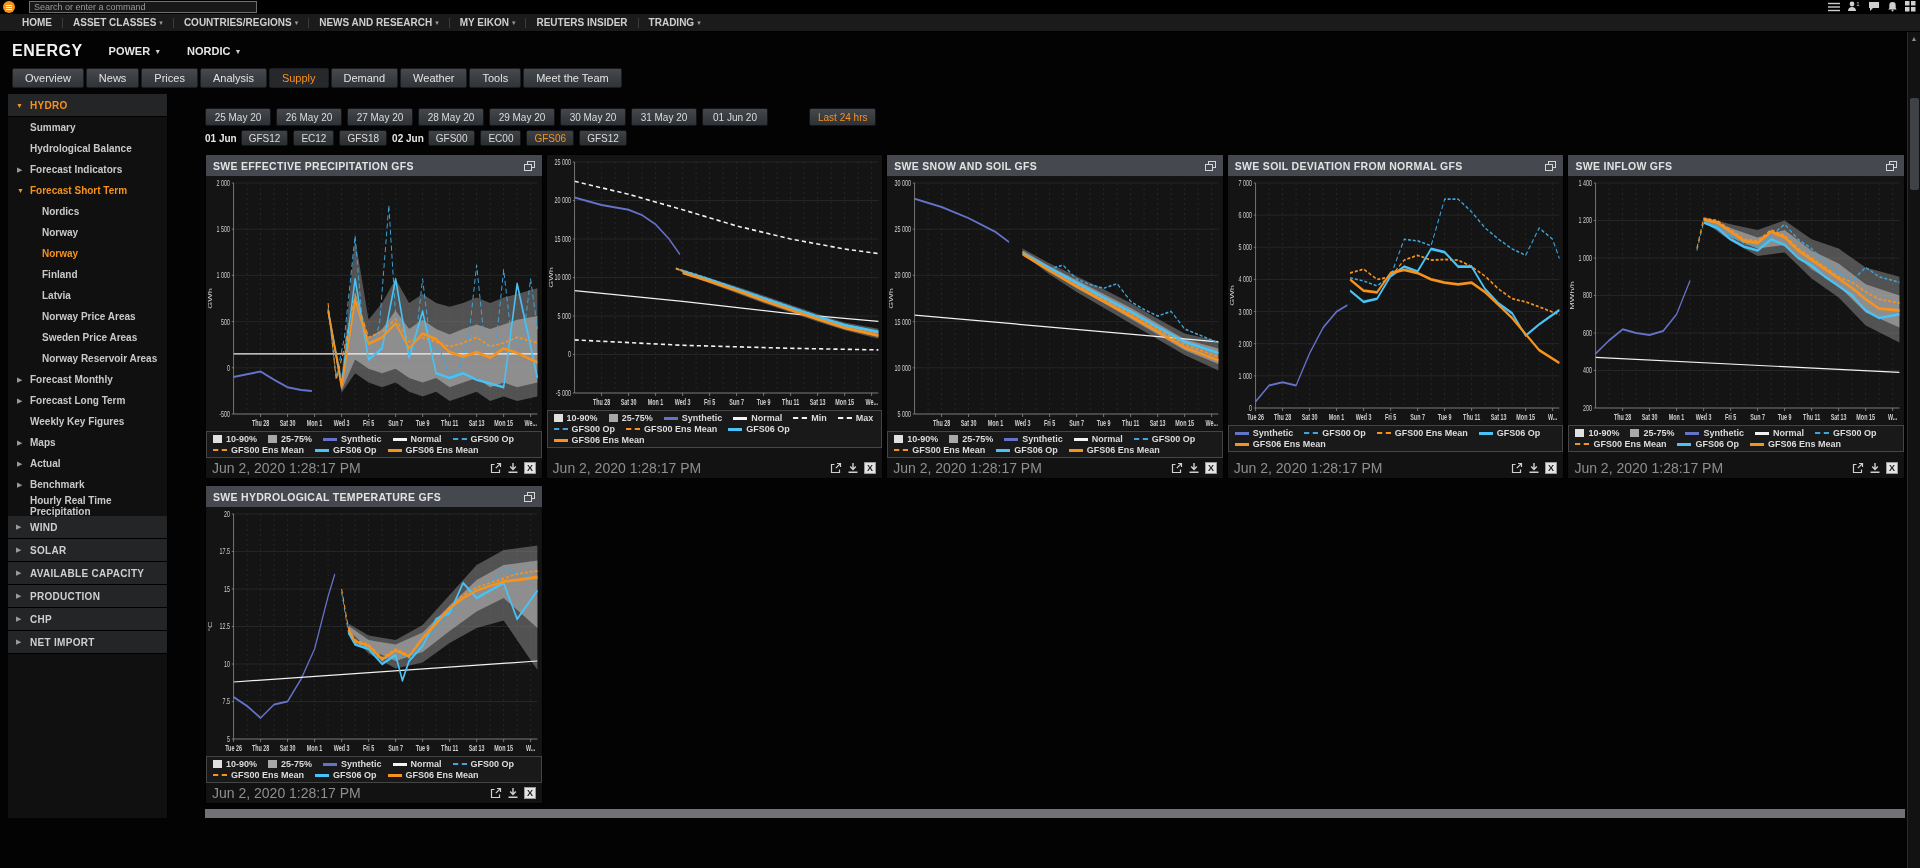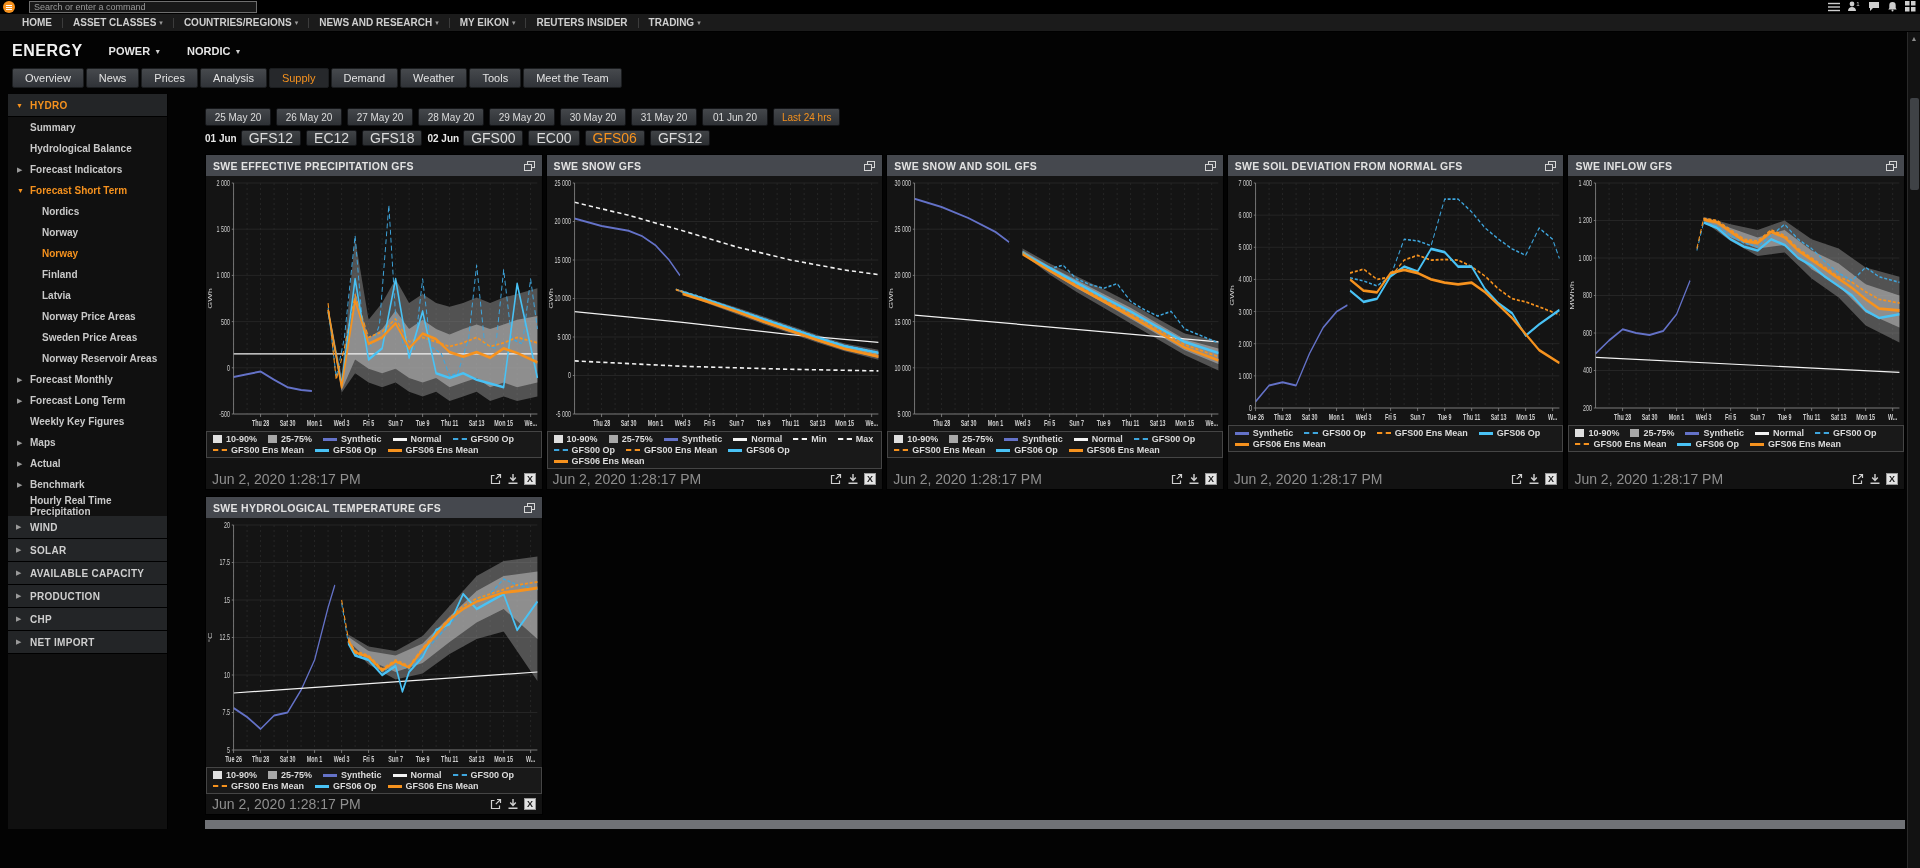--- a/index.html
+++ b/index.html
@@ -51,24 +51,24 @@
   .sideitem.lvl1.witharr{padding-left:9px;}
   .sideitem.lvl2{padding-left:34px;}
   .sideitem.active{color:#f6921e;}
   .sideitem.active .arr{color:#f6921e;}
 
   
   .date-row{display:flex;gap:5px;margin-top:14px;}
   .dbtn{height:18px;padding:0 8px;min-width:66px;display:flex;align-items:center;justify-content:center;
     font-size:10px;color:#dcdcdc;background:linear-gradient(#44474b,#2e3135);border:1px solid #141518;
     border-radius:2px;cursor:pointer;white-space:nowrap;}
-  .dbtn.orange{color:#f6921e;}
+  .dbtn.orange{color:#f6921e;margin-left:36px;}
   .run-row{display:flex;gap:5px;margin-top:4px;align-items:center;}
   .runlabel{color:#e8e8e8;font-size:10px;font-weight:bold;margin-right:-1px;}
-  .rbtn{height:16px;padding:0 7px;display:flex;align-items:center;justify-content:center;font-size:14px;
+  .rbtn{height:16px;padding:0 7px;display:flex;align-items:center;justify-content:center;font-size:10px;
     color:#dcdcdc;background:linear-gradient(#404346,#2b2e31);border:1px solid #141518;border-radius:2px;cursor:pointer;}
   .rbtn.orange{color:#f6921e;}
 
   
   .charts{display:grid;grid-template-columns:repeat(5,1fr);gap:6px 3px;margin-top:8px;width:1700px;}
   .panel{background:#121212;display:flex;flex-direction:column;border:1px solid #000;}
   .phead{height:21px;background:#45484e;display:flex;align-items:center;justify-content:space-between;
     padding:0 7px;}
   .ptitle{color:#e2e2e2;font-size:10.5px;font-weight:bold;letter-spacing:.3px;}
   .legend{align-self:center;margin:1px 0 2px 0;background:#191919;border:1px solid #454545;
@@ -414,27 +414,20 @@
                 <path d="M1.5 9.5h9v1.5h-9z" fill="#d0d0d0"></path>
               </svg>
               <svg width="12" height="12" viewBox="0 0 12 12">
                 <rect x="0.5" y="0.5" width="11" height="11" fill="#e4e4e4" stroke="#9a9a9a"></rect>
                 <text x="6" y="9" text-anchor="middle" font-size="9" font-weight="bold" fill="#1a1a1a">X</text>
               </svg>
             </span>
           </div>
         </div>
         <div class="panel">
-          <div class="phead">
-            <span class="ptitle">SWE SNOW GFS</span>
-            <svg width="11" height="10" viewBox="0 0 11 10">
-              <rect x="3.5" y="0.5" width="7" height="6" fill="none" stroke="#d6d6d6"></rect>
-              <rect x="0.5" y="3.5" width="7" height="6" fill="#45484e" stroke="#d6d6d6"></rect>
-            </svg>
-          </div>
           <svg width="100%" height="254" viewBox="0 0 560 254" preserveAspectRatio="none">
             <rect x="0" y="0" width="560" height="254" fill="#141414"></rect>
             <line x1="46" y1="7" x2="46" y2="238" stroke="#2b2b2b" stroke-dasharray="2 3"></line>
             <line x1="68.53333333333333" y1="7" x2="68.53333333333333" y2="238" stroke="#2b2b2b" stroke-dasharray="2 3"></line>
             <line x1="91.06666666666666" y1="7" x2="91.06666666666666" y2="238" stroke="#2b2b2b" stroke-dasharray="2 3"></line>
             <line x1="113.6" y1="7" x2="113.6" y2="238" stroke="#2b2b2b" stroke-dasharray="2 3"></line>
             <line x1="136.13333333333333" y1="7" x2="136.13333333333333" y2="238" stroke="#2b2b2b" stroke-dasharray="2 3"></line>
             <line x1="158.66666666666666" y1="7" x2="158.66666666666666" y2="238" stroke="#2b2b2b" stroke-dasharray="2 3"></line>
             <line x1="181.2" y1="7" x2="181.2" y2="238" stroke="#2b2b2b" stroke-dasharray="2 3"></line>
             <line x1="203.73333333333335" y1="7" x2="203.73333333333335" y2="238" stroke="#2b2b2b" stroke-dasharray="2 3"></line>

